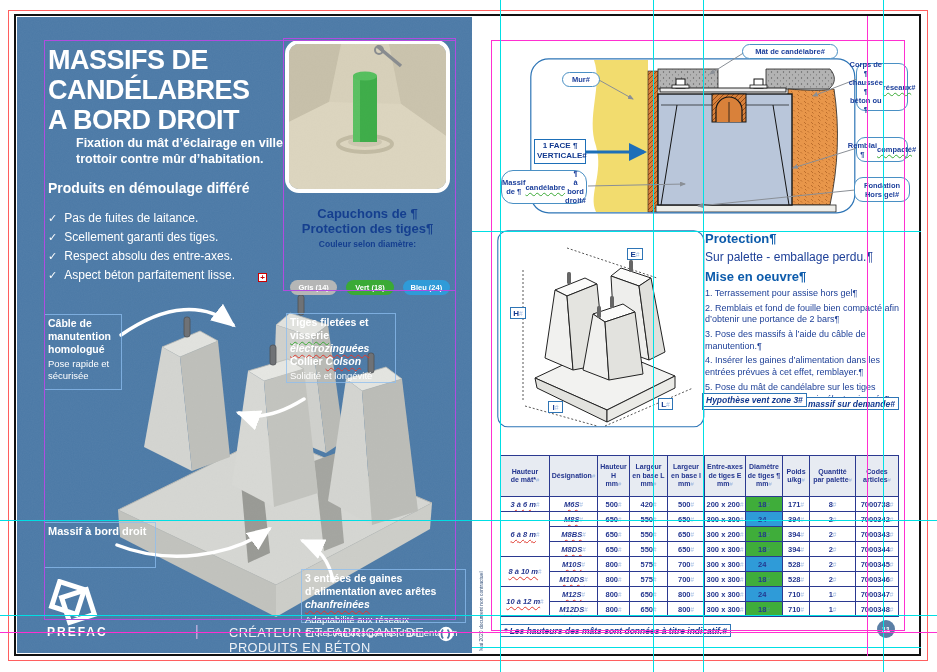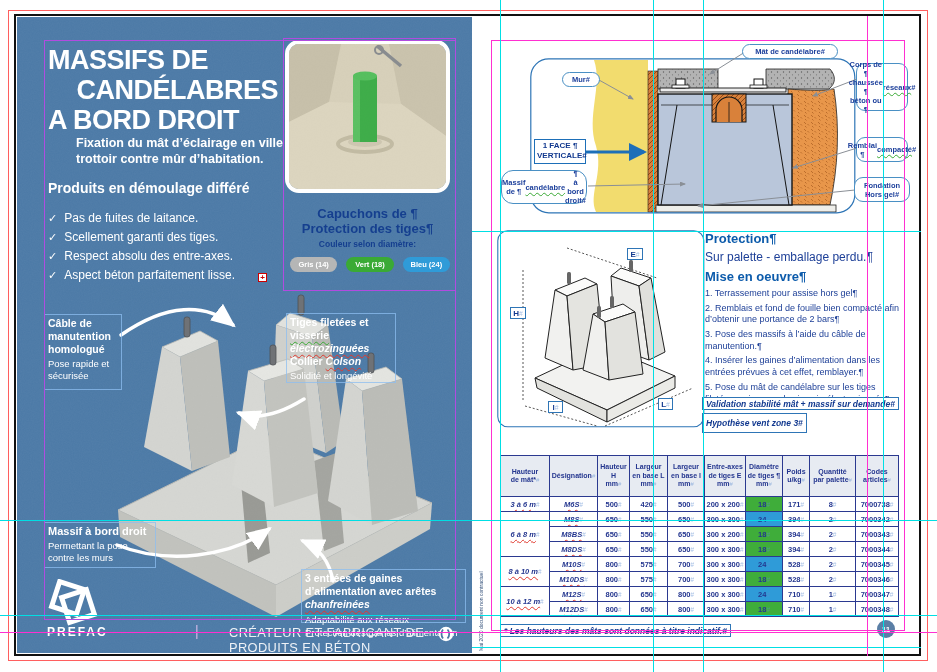--- a/index.html
+++ b/index.html
@@ -23,21 +23,21 @@
   .page-left{left:17px;top:17px;width:455px;height:636px;background:#4b79a6;overflow:hidden;}
   .page-right{left:472px;top:17px;width:447px;height:636px;background:#ffffff;overflow:hidden;}
   .lp-title{color:#fff;font-weight:700;font-size:27px;line-height:30px;letter-spacing:-.5px;}
   .lp-sub{color:#fff;font-weight:600;font-size:12.5px;line-height:1.3;}
   .lp-heading{color:#fff;font-weight:700;font-size:14px;}
   .check-item{color:#fff;font-weight:500;font-size:12px;line-height:19px;}
   .check-item .ck{margin-right:7px;font-size:11px;}
   .photo-card{border-radius:14px;border:4px solid #fff;overflow:hidden;}
   .cap-title{color:#153f8f;font-weight:700;font-size:13px;line-height:15px;text-align:center;}
   .cap-sub{color:#153f8f;font-weight:700;font-size:8.5px;text-align:center;}
-  .pill{border-radius:8px;color:#fff;font-weight:700;font-size:7.5px;display:flex;align-items:center;justify-content:center;height:15px;}
+  .pill{border-radius:8px;color:#fff;font-weight:700;font-size:7.5px;display:flex;align-items:center;justify-content:center;height:15px;margin-top:23px;}
   .ann-t{color:#fff;font-weight:700;font-size:10.5px;line-height:13px;}
   .ann-s{color:#fff;font-weight:400;font-size:9.5px;line-height:12px;}
   .footer-brand{color:#fff;font-weight:700;font-size:12px;letter-spacing:2px;}
   .footer-tag{color:#eef2f7;font-weight:500;font-size:13.5px;letter-spacing:.4px;white-space:nowrap;transform:scaleX(.95);transform-origin:left;}
   .sp-red{text-decoration:underline wavy #e03a2f 1px;text-underline-offset:2px;font-style:italic;}
   .sp-green{text-decoration:underline wavy #3aaa35 1px;text-underline-offset:2px;}
   .overset{width:9px;height:9px;background:#fff;border:1px solid #c00;color:#c00;font-size:8px;line-height:7px;text-align:center;font-weight:700;}
 
   
   .bubble{border:1px solid #4a90c4;border-radius:9px;background:#fff;color:#1c3f9b;font-weight:700;font-size:7.5px;line-height:9px;display:flex;align-items:center;justify-content:center;text-align:center;white-space:pre-line;padding:1px 3px;}
@@ -136,21 +136,21 @@
 
     <svg class="abs" style="left:0;top:0" width="455" height="636" viewBox="0 0 455 636">
       <path d="M104,318 C 150,286 188,286 216,308" fill="none" stroke="#fff" stroke-width="3.5" stroke-linecap="round" marker-end="url(#aw)"></path>
       <path d="M287,382 C 258,400 238,402 222,396" fill="none" stroke="#fff" stroke-width="3.5" stroke-linecap="round" marker-end="url(#aw)"></path>
       <path d="M100,528 C 150,548 214,540 252,512" fill="none" stroke="#fff" stroke-width="3.5" stroke-linecap="round" marker-end="url(#aw)"></path>
       <path d="M316,564 C 312,542 300,530 286,524" fill="none" stroke="#fff" stroke-width="3.5" stroke-linecap="round" marker-end="url(#aw)"></path>
     </svg>
 
     <div class="abs" style="left:31px;top:28px;width:230px">
       <div class="lp-title" style="white-space: pre-line;">MASSIFS DE</div>
-      <div class="lp-title" style="white-space: pre-line; text-align: right;">CANDÉLABRES</div>
+      <div class="lp-title" style="white-space: pre-line;">CANDÉLABRES</div>
       <div class="lp-title" style="white-space: pre-line;">A BORD DROIT</div>
     </div>
     <div class="abs lp-sub" style="left: 31px; top: 118px; width: 235px; white-space: pre-line; margin-left: 28px;">Fixation du mât d’éclairage en ville sur trottoir contre mûr d’habitation.</div>
     <div class="abs lp-heading" style="left: 31px; top: 163px; white-space: pre-line;">Produits en démoulage différé</div>
     <div class="abs" style="left:31px;top:192px" id="checklist">
         <div class="check-item"><span class="ck">✓</span><span>Pas de fuites de laitance.</span></div>
         <div class="check-item"><span class="ck">✓</span><span>Scellement garanti des tiges.</span></div>
         <div class="check-item"><span class="ck">✓</span><span>Respect absolu des entre-axes.</span></div>
         <div class="check-item"><span class="ck">✓</span><span>Aspect béton parfaitement lisse.</span></div>
       </div>
@@ -185,21 +185,20 @@
     <div class="abs frame-edge" style="left:27px;top:297px;width:78px;height:76px">
       <div class="ann-t" style="padding: 2px 3px; white-space: pre-line;">Câble de manutention homologué</div>
       <div class="ann-s" style="padding: 0px 3px; white-space: pre-line;">Pose rapide et sécurisée</div>
     </div>
     <div class="abs frame-edge" style="left:269px;top:296px;width:110px;height:70px">
       <div class="ann-t" style="padding: 2px 3px; white-space: pre-line;"><span>Tiges filetées et </span><span class="sp-green">visserie</span><span> </span><span class="sp-red">électrozinguées</span><span> Collier </span><span class="sp-red">Colson</span></div>
       <div class="ann-s" style="padding: 0px 3px; white-space: pre-line;">Solidité et longévité</div>
     </div>
     <div class="abs frame-edge" style="left:27px;top:505px;width:112px;height:46px">
       <div class="ann-t" style="padding: 2px 3px; font-size: 11px; white-space: pre-line;">Massif à bord droit</div>
-      <div class="ann-s" style="padding: 0px 3px; white-space: pre-line;">Permettant la pose contre les murs</div>
     </div>
     <div class="abs frame-edge" style="left:284px;top:552px;width:165px;height:54px">
       <div class="ann-t" style="padding: 2px 3px; white-space: pre-line;"><span>3 entrées de gaines d’alimentation avec arêtes </span><span class="sp-red">chanfreinées</span></div>
       <div class="ann-s" style="padding: 1px 3px 0px; white-space: pre-line;">Adaptabilité aux réseaux</div>
       <div class="ann-s" style="padding: 1px 3px 0px; white-space: pre-line;">Protection des gaines d’alimentation</div>
     </div>
 
     <svg class="abs" style="left:24px;top:562px" width="62" height="48" viewBox="0 0 62 48">
       <rect x="14" y="6" width="26" height="26" fill="none" stroke="#fff" stroke-width="5" transform="rotate(18 27 19)"></rect>
       <rect x="24" y="14" width="26" height="26" fill="none" stroke="#fff" stroke-width="5" transform="rotate(-18 37 27)"></rect>
@@ -324,21 +323,21 @@
     <div class="abs rp-h" style="left: 233px; top: 252px; white-space: pre-line;">Mise en oeuvre¶</div>
     <div class="abs" style="left:233px;top:271px;width:202px" id="steps">
         <div class="rp-step">1. Terrassement pour assise hors gel¶</div>
         <div class="rp-step">2. Remblais et fond de fouille bien compacté afin d’obtenir une portance de 2 bars¶</div>
         <div class="rp-step">3. Pose des massifs à l’aide du câble de manutention.¶</div>
         <div class="rp-step">4. Insérer les gaines d’alimentation dans les entrées prévues à cet effet, remblayer.¶</div>
         <div class="rp-step" style="white-space: pre-line;"><span>5. Pose du mât de candélabre sur les tiges filetées, puis serrer la visserie </span><span class="sp-red">électrozinguée</span><span>¶</span></div>
       </div>
 
     <div class="abs notebox" style="left: 230px; top: 380px; height: 13px; white-space: pre-line;">Validation stabilité mât + massif sur demande#</div>
-    <div class="abs notebox" style="left: 230px; top: 396px; height: 20px; white-space: pre-line;">Hypothèse vent zone 3#</div>
+    <div class="abs notebox" style="left: 230px; top: 376px; height: 14px; white-space: pre-line;">Hypothèse vent zone 3#</div>
 
     <div class="abs" style="left:28px;top:438px">
       <table class="spec" id="spec-table">
           <colgroup>
             <col style="width: 49px;">
             <col style="width: 48px;">
             <col style="width: 32px;">
             <col style="width: 38px;">
             <col style="width: 37px;">
             <col style="width: 41px;">

